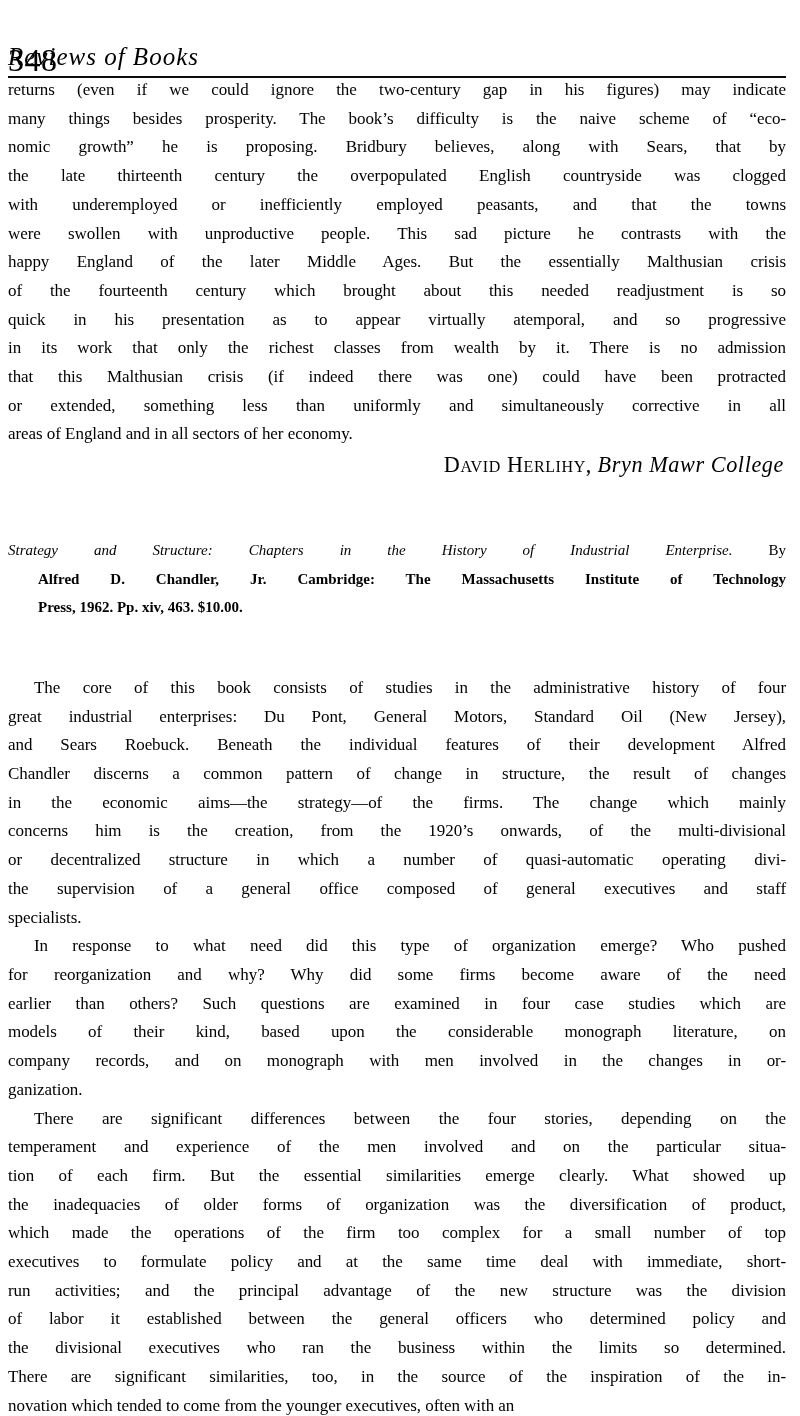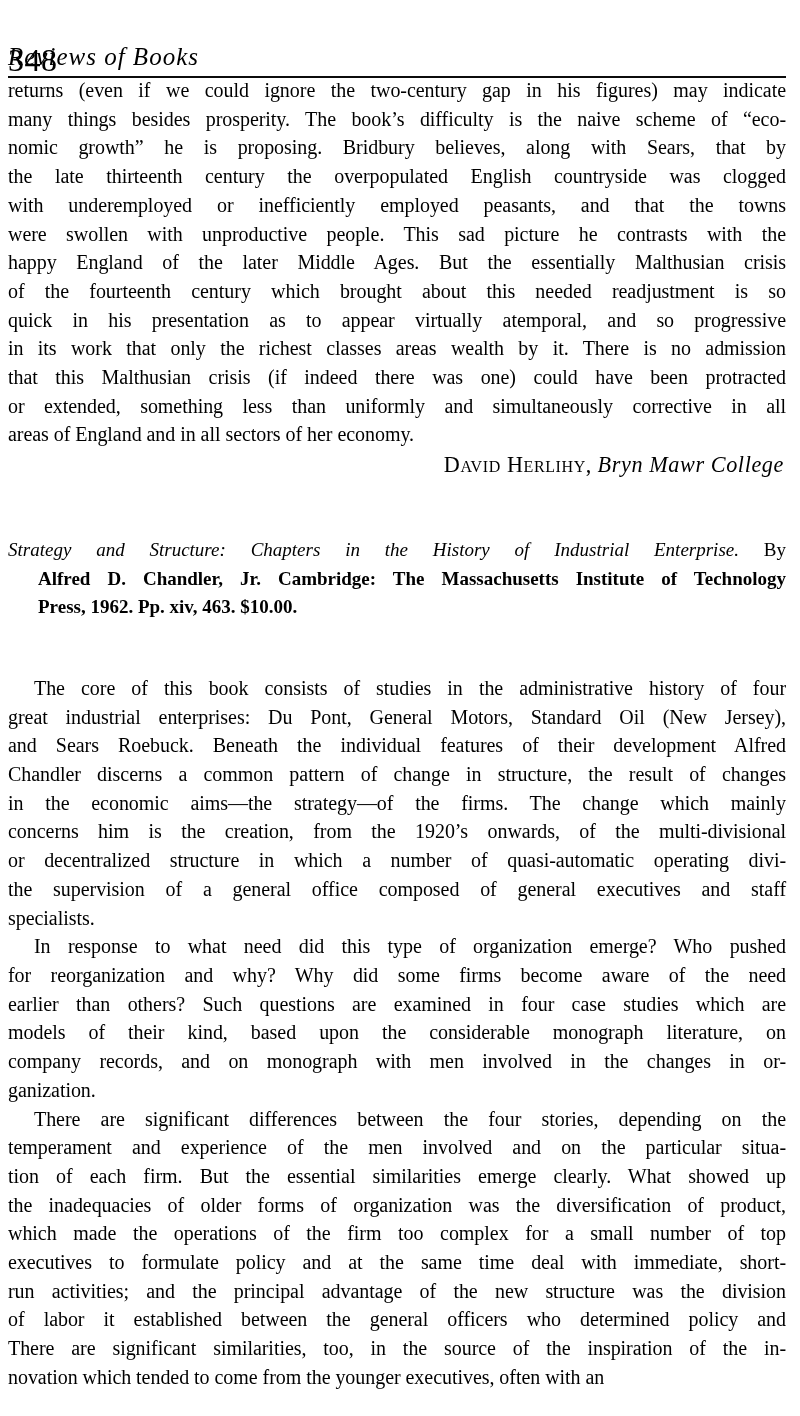--- a/index.html
+++ b/index.html
@@ -53,21 +53,21 @@
     height: 2px;
     background: #0b0b0b;
     width: 778px;
   }
 
   
   .body-text {
     margin-top: 14px;
   }
   .para {
-    font-size: 20px;
+    font-size: 17px;
     line-height: 28.7px;
     text-align: justify;
     text-align-last: left;
     margin: 0;
     letter-spacing: -0.05px;
   }
   
   .tline {
     display: block;
     text-align: justify;
@@ -94,21 +94,21 @@
     letter-spacing: 0.6px;
   }
   .sig-affil {
     font-style: italic;
     letter-spacing: 0.6px;
   }
 
   
   .citation {
     margin-top: 56px;
-    font-size: 19px;
+    font-size: 15px;
     line-height: 28.7px;
     text-align: justify;
     text-align-last: left;
   }
   .cit-line {
     display: block;
     text-align: justify;
     text-align-last: justify;
     white-space: pre-wrap;
   }
@@ -146,21 +146,21 @@
     <p class="para">
       <span class="tline">returns (even if we could ignore the two-century gap in his figures) may indicate</span>
       <span class="tline">many things besides prosperity. The book’s difficulty is the naive scheme of “eco-</span>
       <span class="tline">nomic growth” he is proposing. Bridbury believes, along with Sears, that by</span>
       <span class="tline">the late thirteenth century the overpopulated English countryside was clogged</span>
       <span class="tline">with underemployed or inefficiently employed peasants, and that the towns</span>
       <span class="tline">were swollen with unproductive people. This sad picture he contrasts with the</span>
       <span class="tline">happy England of the later Middle Ages. But the essentially Malthusian crisis</span>
       <span class="tline">of the fourteenth century which brought about this needed readjustment is so</span>
       <span class="tline">quick in his presentation as to appear virtually atemporal, and so progressive</span>
-      <span class="tline">in its work that only the richest classes areas wealth by it. There is no admission</span>
+      <span class="tline">in its work that only the richest classes from wealth by it. There is no admission</span>
       <span class="tline">that this Malthusian crisis (if indeed there was one) could have been protracted</span>
       <span class="tline">or extended, something less than uniformly and simultaneously corrective in all</span>
       <span class="tline last">areas of England and in all sectors of her economy.</span>
     </p>
 
     <div class="signature">
       <span class="sig-name">David Herlihy,</span>
       <span class="sig-affil">Bryn Mawr College</span>
     </div>
 
@@ -193,18 +193,19 @@
 
     <p class="para">
       <span class="tline indent-first">There are significant differences between the four stories, depending on the</span>
       <span class="tline">temperament and experience of the men involved and on the particular situa-</span>
       <span class="tline">tion of each firm. But the essential similarities emerge clearly. What showed up</span>
       <span class="tline">the inadequacies of older forms of organization was the diversification of product,</span>
       <span class="tline">which made the operations of the firm too complex for a small number of top</span>
       <span class="tline">executives to formulate policy and at the same time deal with immediate, short-</span>
       <span class="tline">run activities; and the principal advantage of the new structure was the division</span>
       <span class="tline">of labor it established between the general officers who determined policy and</span>
+      <span class="tline">the divisional executives who ran the business within the limits so determined.</span>
       <span class="tline">There are significant similarities, too, in the source of the inspiration of the in-</span>
       <span class="tline last">novation which tended to come from the younger executives, often with an</span>
     </p>
 
   </div>
 </div>
 
 </body></html>

